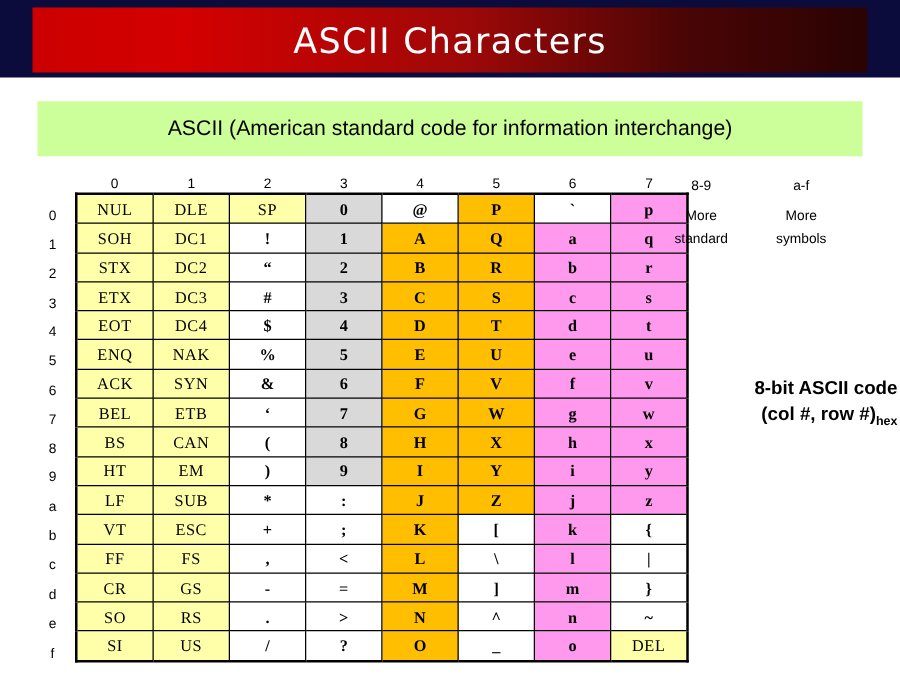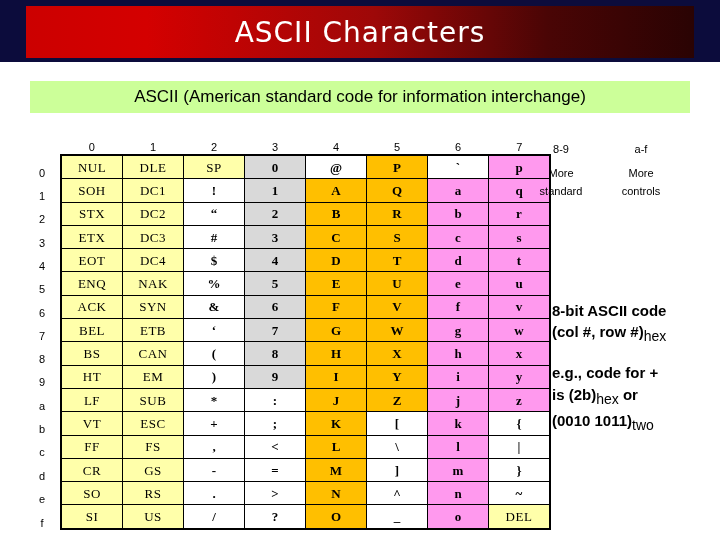--- a/index.html
+++ b/index.html
@@ -43,21 +43,21 @@
     color: #ffffff;
     font-family: "DejaVu Sans", sans-serif;
     font-size: 28px;
     letter-spacing: 1px;
     white-space: nowrap;
   }
   
   .subtitle-band {
     position: absolute;
     left: 30px; top: 81px;
-    width: 660px; height: 32px;
+    width: 660px; height: 44px;
     background: #ccff99;
     display: flex;
     align-items: center;
     justify-content: center;
   }
   .subtitle-text {
     font-family: "Liberation Sans", sans-serif;
     font-size: 17px;
     color: #000000;
     white-space: nowrap;
@@ -141,32 +141,33 @@
     line-height: 18px;
   }
   .legend-range { margin-bottom: 6px; }
   .note-code {
     position: absolute;
     left: 552px; top: 300px;
     width: 166px;
     font-size: 15px;
     font-weight: bold;
     line-height: 21px;
+    text-align: right;
   }
   .note-example {
     position: absolute;
     left: 552px; top: 362px;
     width: 166px;
     font-size: 15px;
     font-weight: bold;
     line-height: 22px;
   }
   .sub {
-    font-size: 14px;
-    font-weight: normal;
+    font-size: 10px;
+    font-weight: bold;
     vertical-align: sub;
   }
 </style>
 </head>
 <body>
 
 <div class="slide">
 
   <div class="title-backdrop"></div>
   <div class="title-bar">
@@ -377,28 +378,23 @@
     <div class="legend-row legend-range">
         <div class="legend-col">8-9</div>
         <div class="legend-col">a-f</div>
       </div>
     <div class="legend-row">
         <div class="legend-col">More</div>
         <div class="legend-col">More</div>
       </div>
     <div class="legend-row">
         <div class="legend-col">standard</div>
-        <div class="legend-col">controls</div>
+        <div class="legend-col">symbols</div>
       </div>
   </div>
 
   <div class="note-code">
     <div>8-bit ASCII code</div>
     <div><span>(col #, row #)</span><span class="sub">hex</span></div>
   </div>
 
-  <div class="note-example">
-    <div>e.g., code for +</div>
-    <div><span>is (2b)</span><span class="sub">hex</span><span> or</span></div>
-    <div><span>(0010 1011)</span><span class="sub">two</span></div>
-  </div>
 
 </div>
 
 </body></html>

